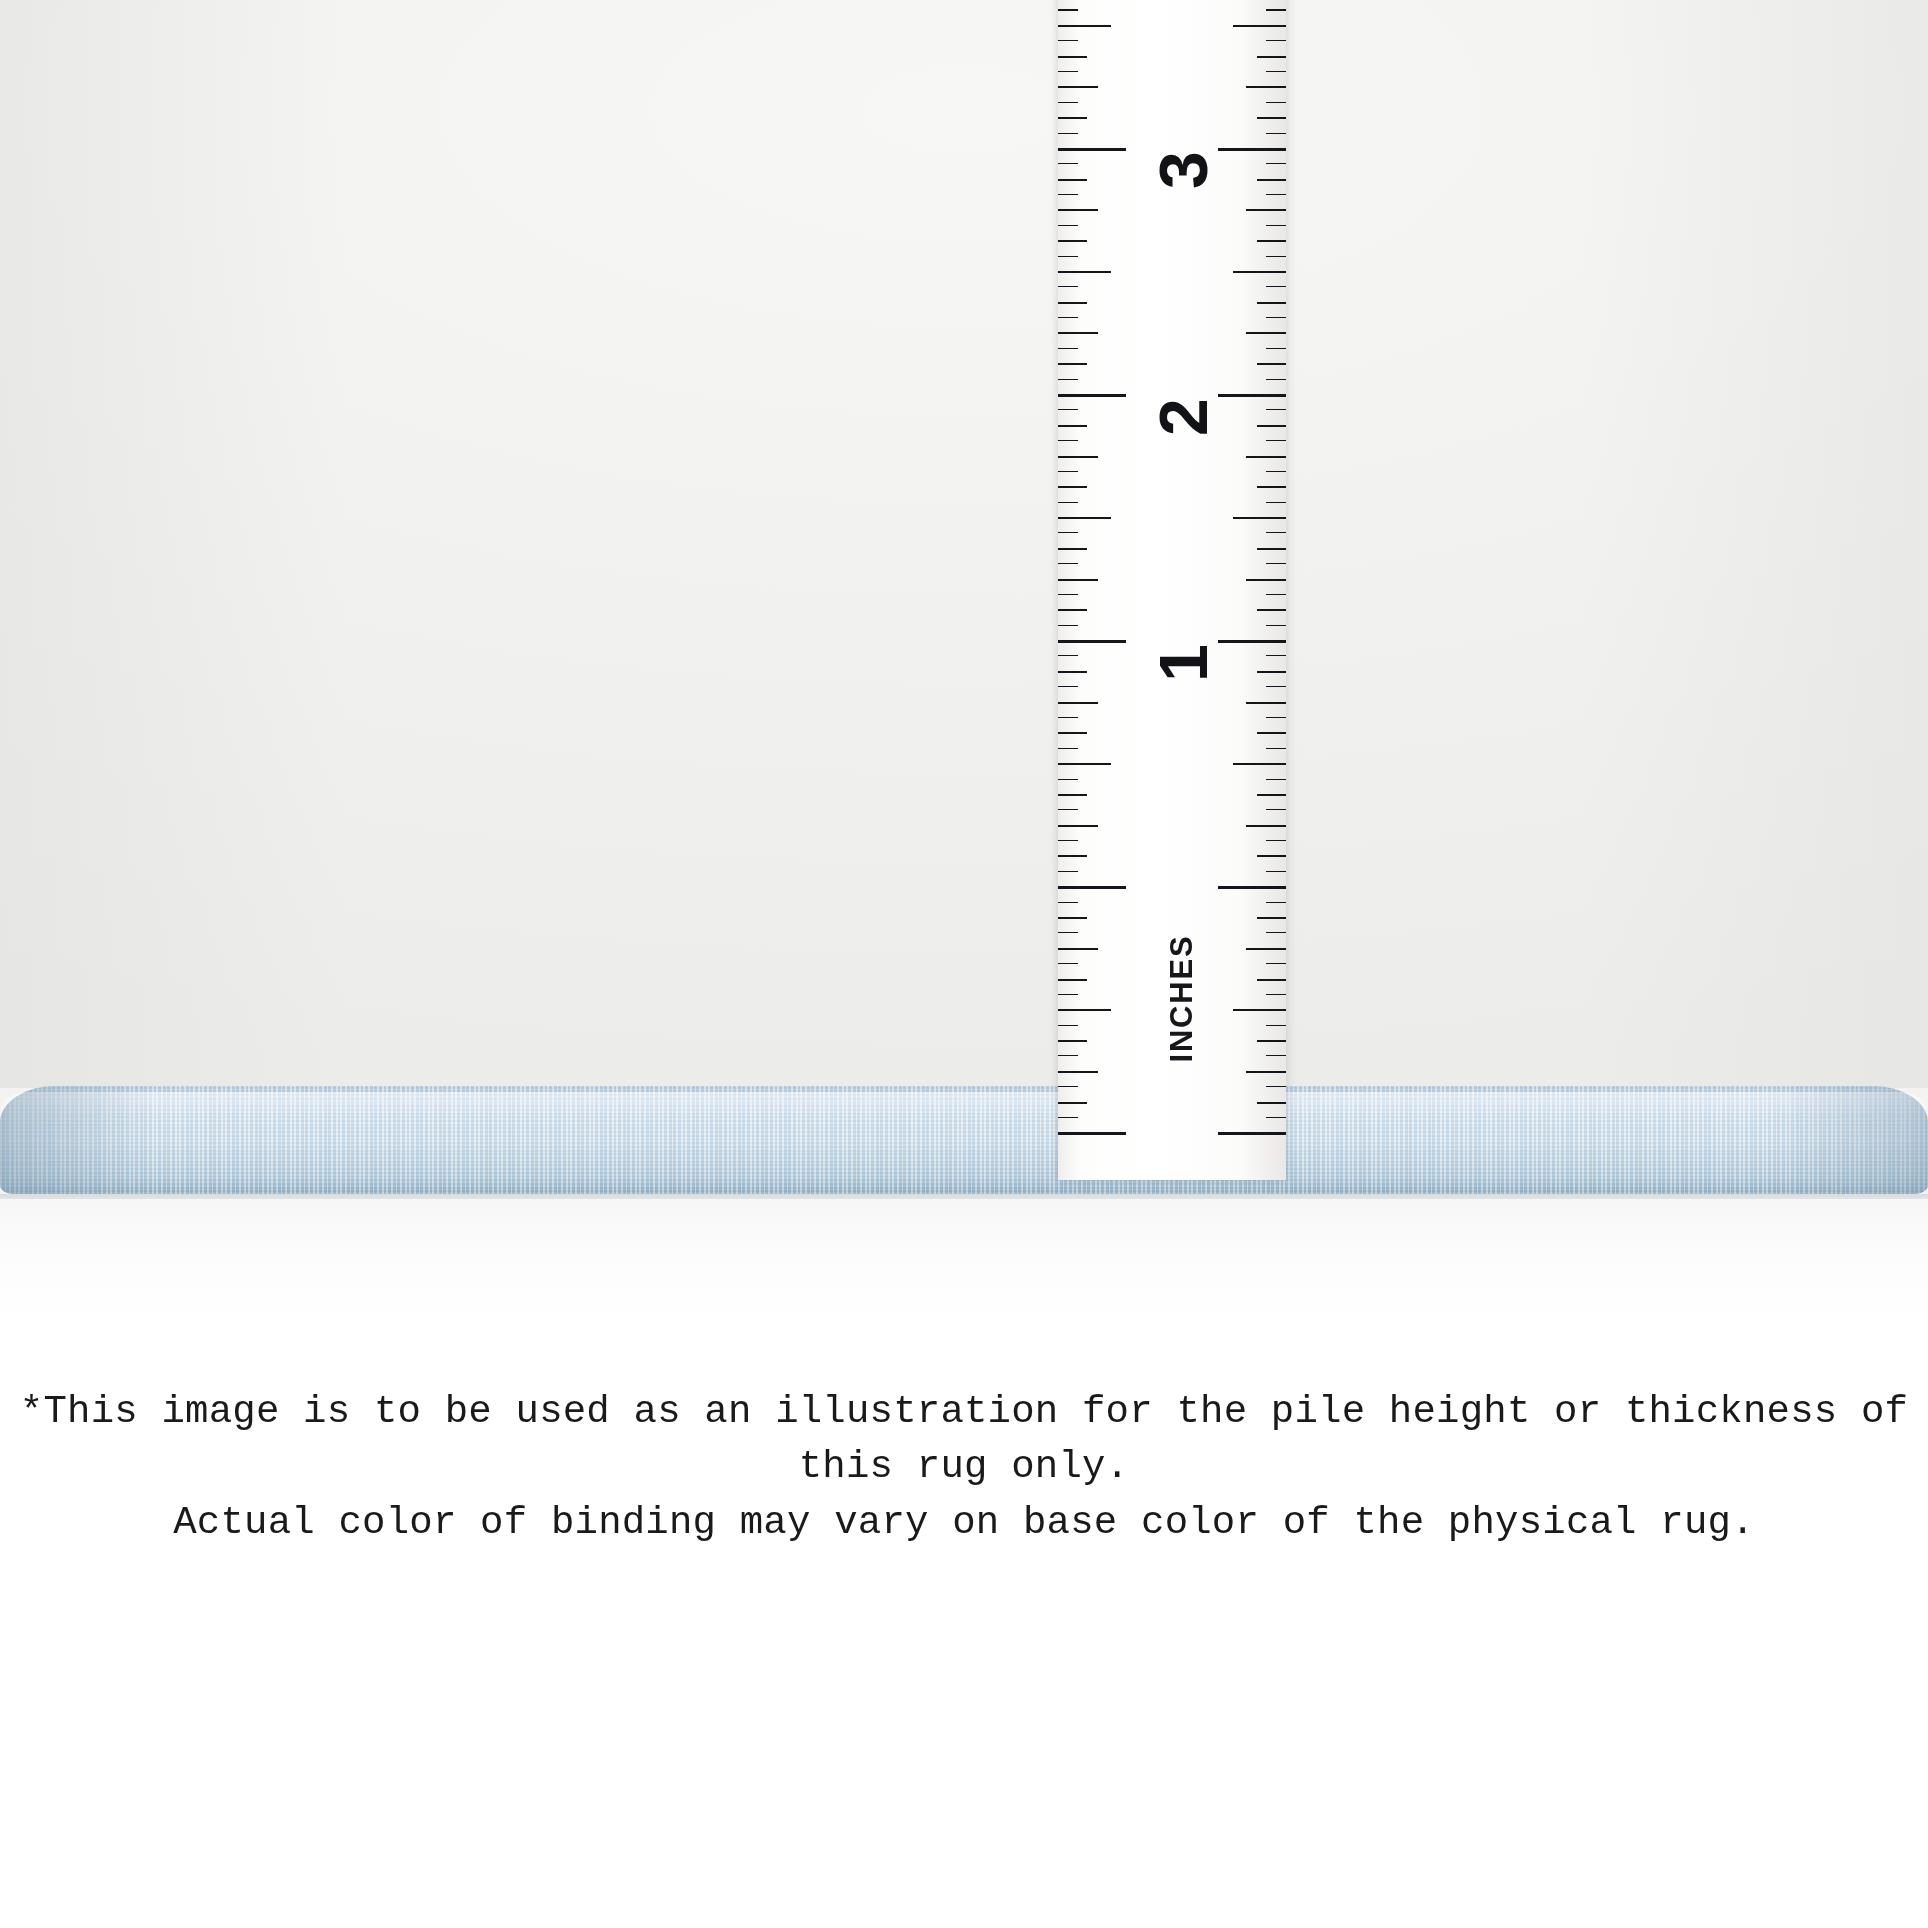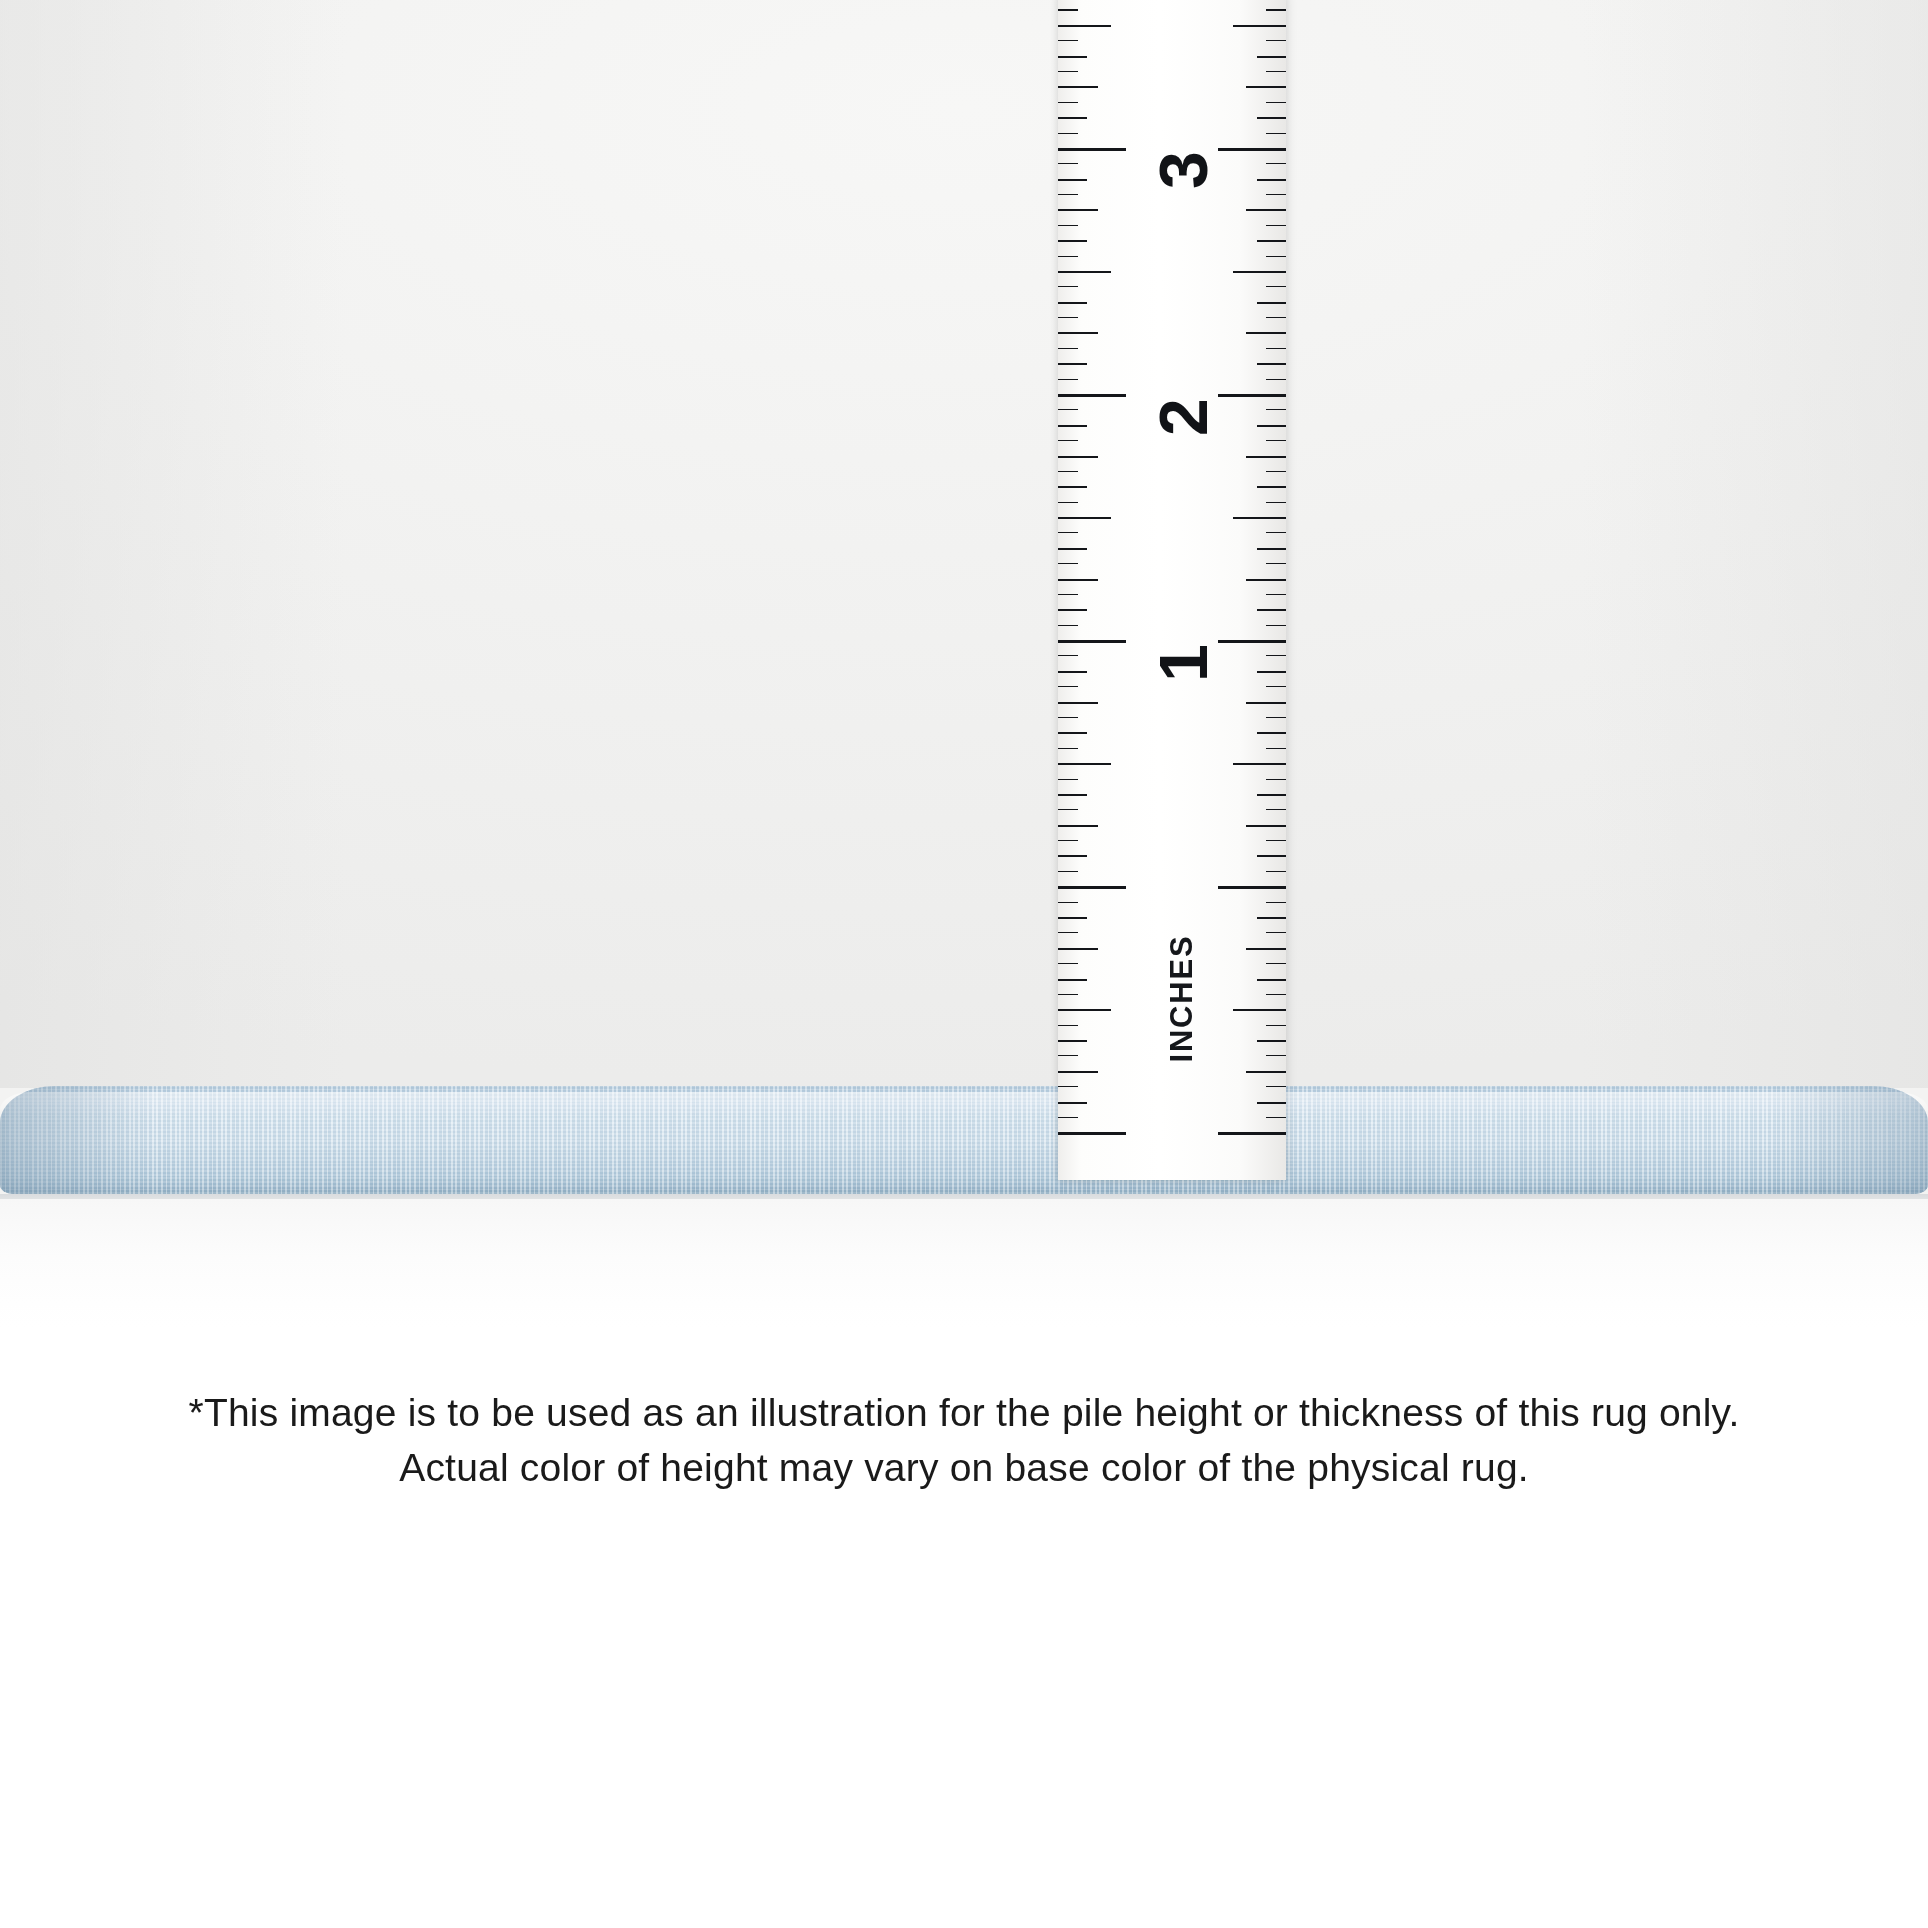--- a/index.html
+++ b/index.html
@@ -199,21 +199,21 @@
   }
 
   
   .caption {
     position: absolute;
     left: 0;
     top: 1385px;
     width: 1928px;
     text-align: center;
     color: #1a1a1a;
-    font-family: Liberation Sans, sans-serif;
+    font-family: Liberation Mono, monospace;
     font-size: 39px;
     line-height: 1.42;
     letter-spacing: 0.2px;
   }
   .caption-line { display: block; }
 </style>
 </head>
 <body>
 
 <div class="scene">
@@ -386,17 +386,17 @@
         <div class="tick sixteenth" style="top: 14.5px;"></div>
         <div class="tick-left sixteenth" style="top: 14.5px;"></div>
         <div class="rlabel" style="top: 634px;">1</div>
         <div class="rlabel" style="top: 388px;">2</div>
         <div class="rlabel" style="top: 141px;">3</div>
       </div>
   </div>
 
   <div class="caption">
     <span class="caption-line">*This image is to be used as an illustration for the pile height or thickness of this rug only.</span>
-    <span class="caption-line">Actual color of height may vary on base color of the physical rug.</span>
+    <span class="caption-line">Actual color of binding may vary on base color of the physical rug.</span>
   </div>
 
 </div>
 
 
 </body></html>

